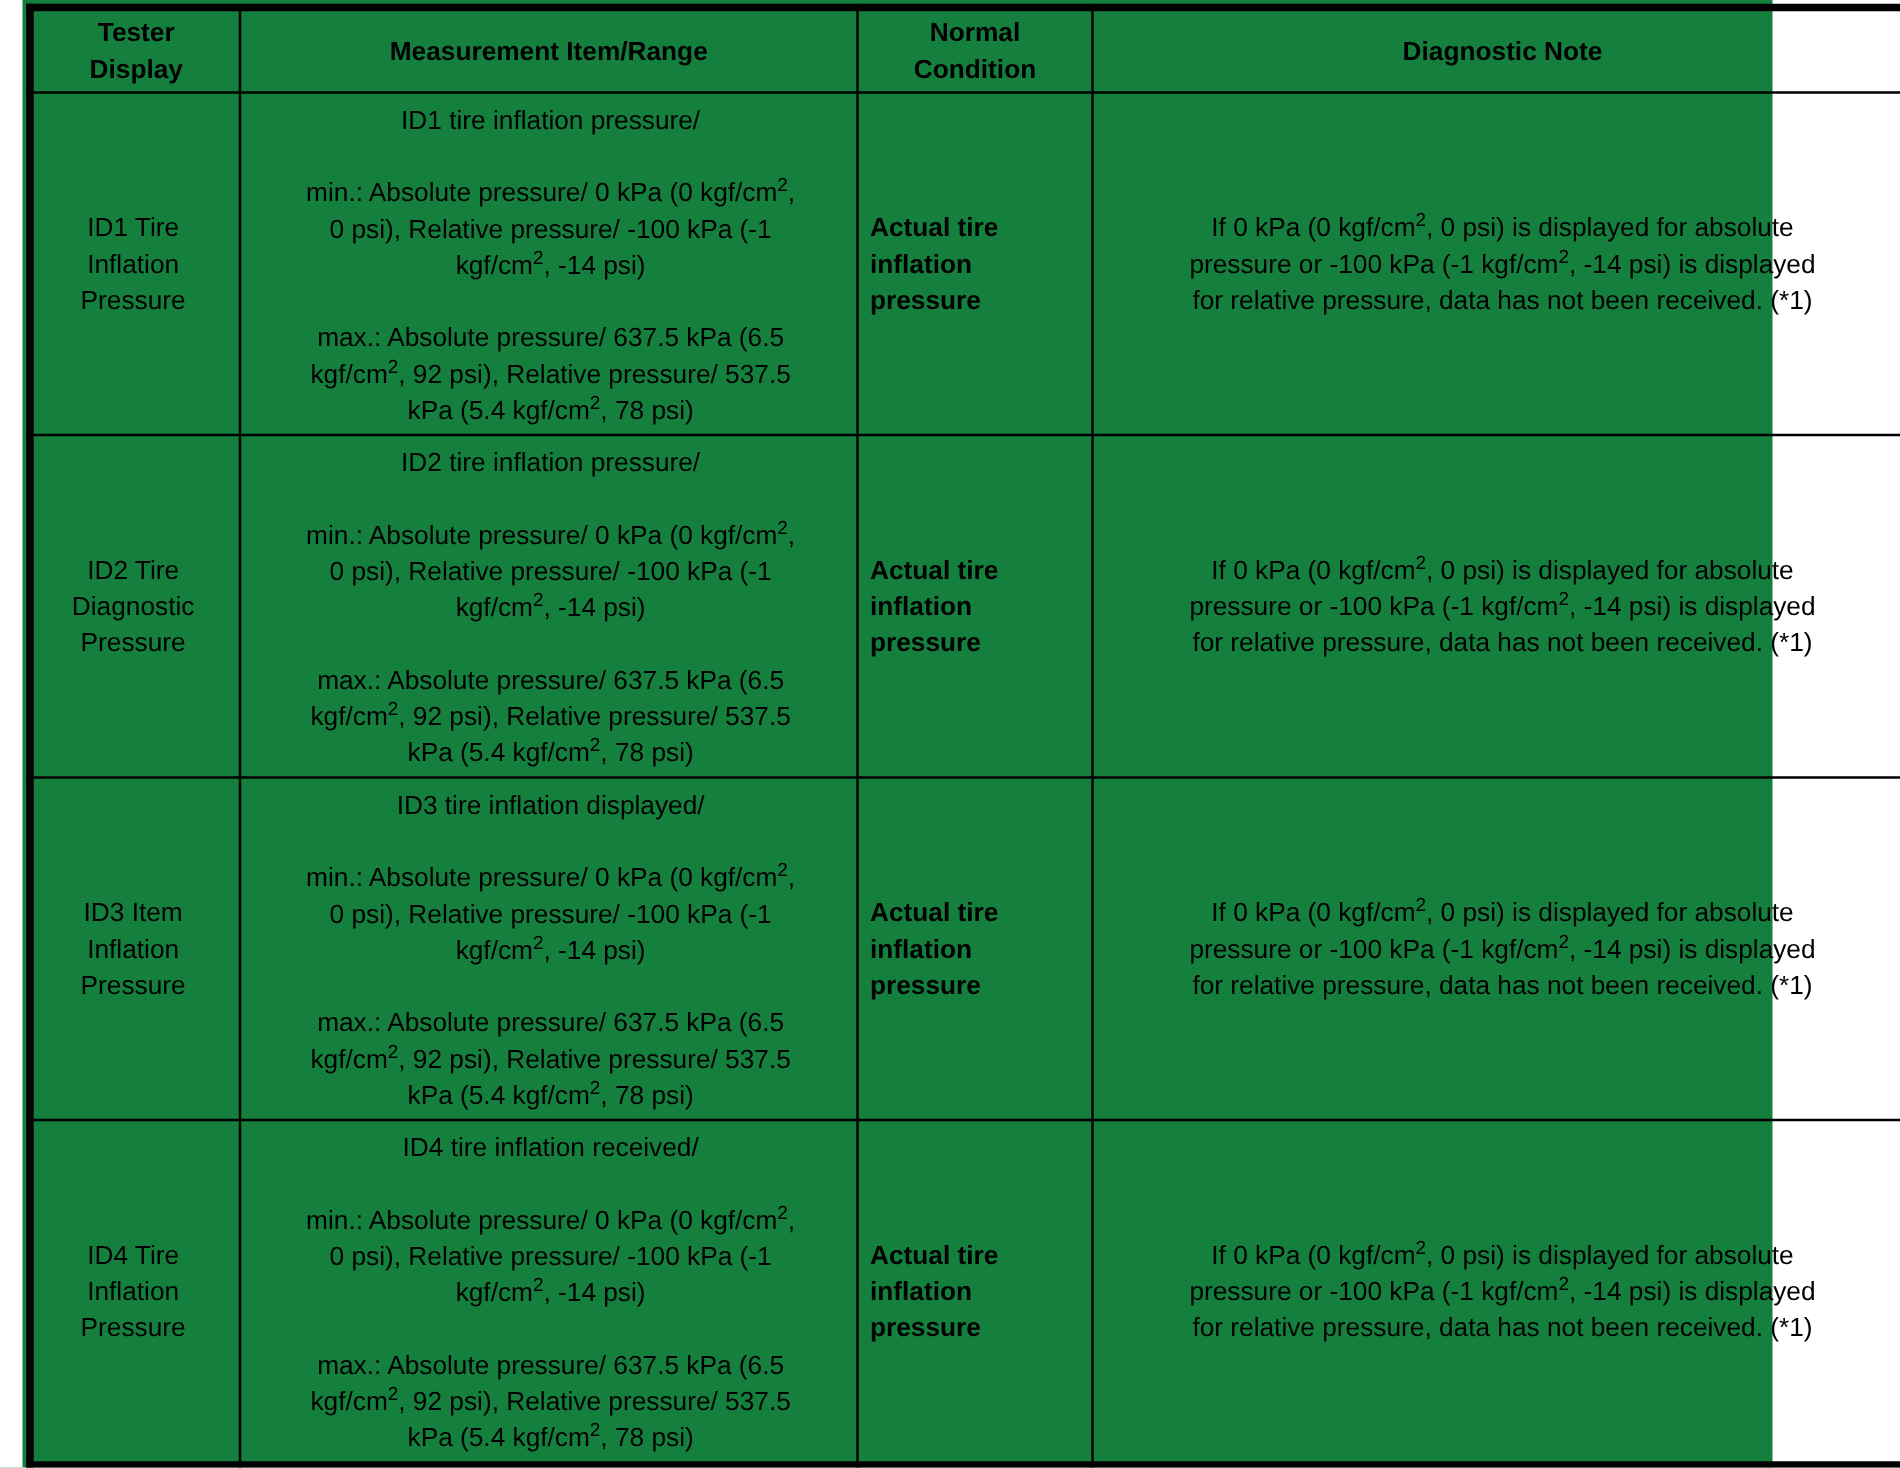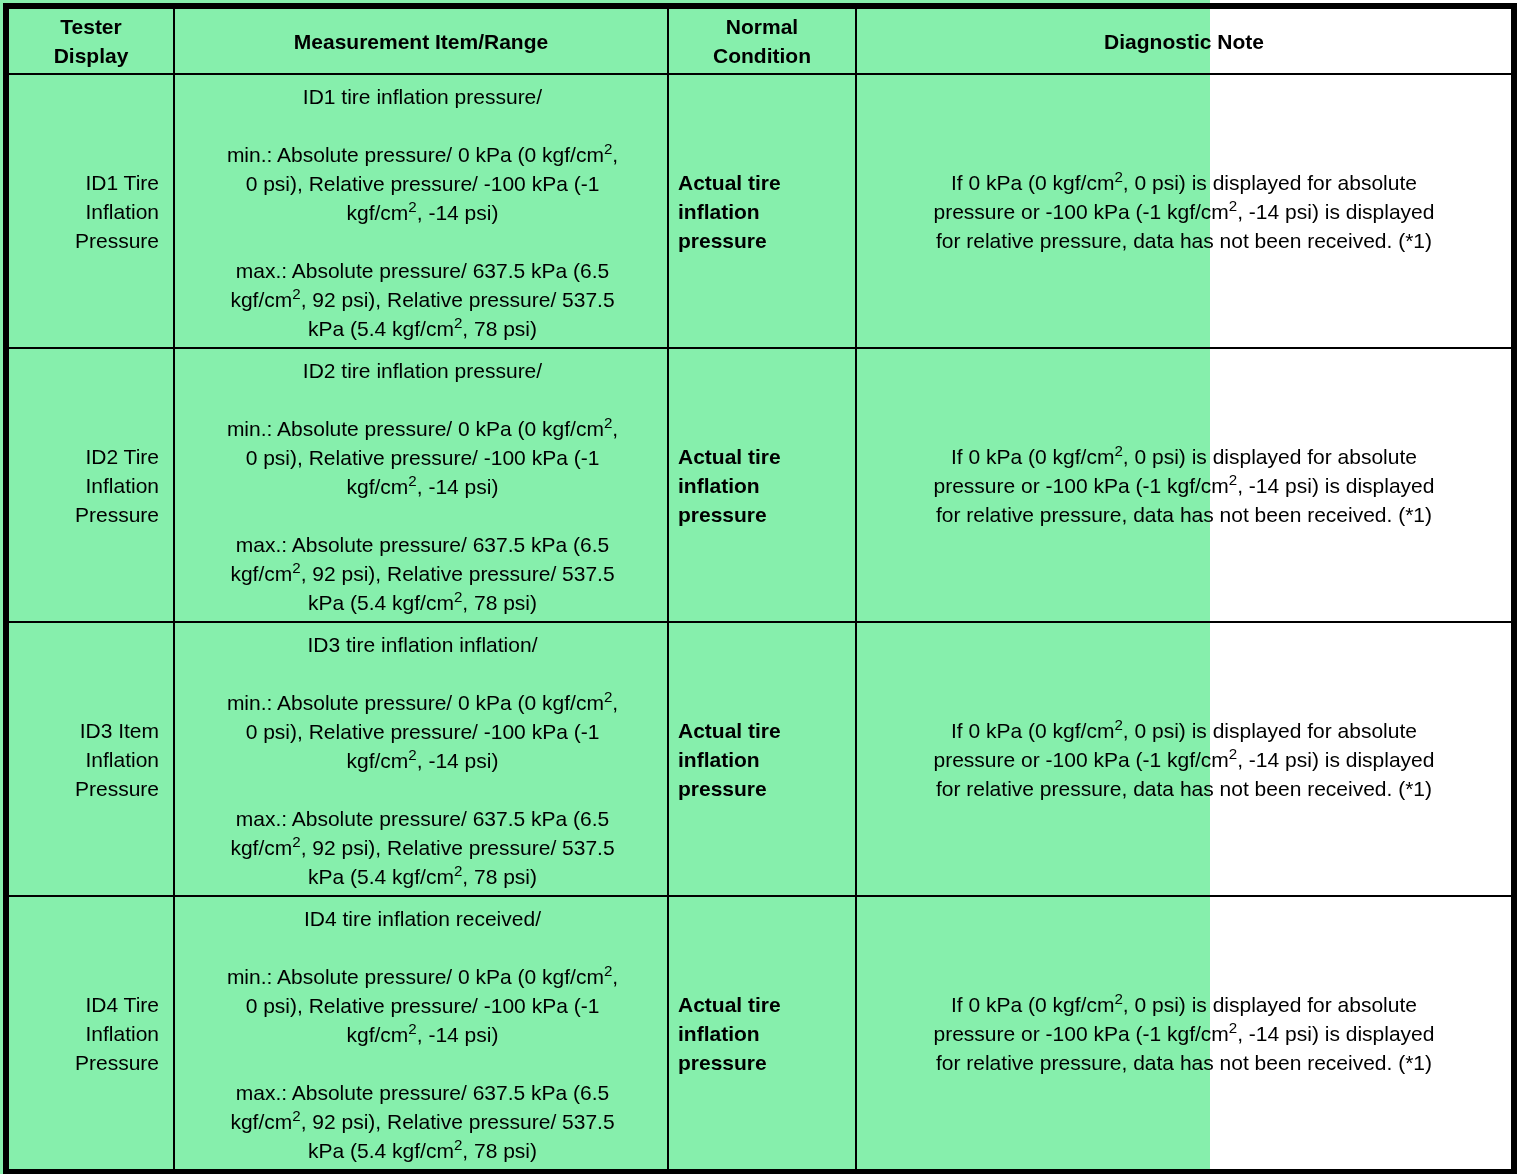--- a/index.html
+++ b/index.html
@@ -1,27 +1,28 @@
 <!DOCTYPE html>
 <html><head>
 <meta charset="utf-8">
 <style>
   html, body {
     margin: 0;
     padding: 0;
     background: #ffffff;
   }
   .page {
-    width: 1210px;
+    width: 1400px;
     height: 1174px;
-    background: #86efac;
+    background: #15803d;
     box-sizing: border-box;
     padding: 3px;
     font-family: "Liberation Sans", sans-serif;
     color: #000000;
+    margin-left: 18px;
   }
   table.diag {
     border-collapse: collapse;
     table-layout: fixed;
     width: 1508px;
     border: 6px solid #000000;
   }
   table.diag td, table.diag th {
     border: 2px solid #000000;
     font-size: 21px;
@@ -36,21 +37,21 @@
     vertical-align: middle;
     white-space: pre-line;
     height: 68px;
     padding: 2px 4px;
   }
   tr.data-row { height: 271px; }
   tr.data-row.last { height: 265px; }
 
   td.cell-tester {
     vertical-align: middle;
-    text-align: right;
+    text-align: center;
     padding: 4px 14px 4px 9px;
     white-space: pre-line;
   }
   td.cell-item {
     vertical-align: top;
     text-align: center;
     padding: 7px 6px 4px 9px;
   }
   td.cell-item .para { white-space: pre-line; }
   td.cell-item .para + .para { margin-top: 29px; }
@@ -115,21 +116,21 @@
 pressure</td>
       <td class="cell-note">
         <div class="note-text">If 0 kPa (0 kgf/cm<sup>2</sup>, 0 psi) is displayed for absolute
 pressure or -100 kPa (-1 kgf/cm<sup>2</sup>, -14 psi) is displayed
 for relative pressure, data has not been received. (*1)</div>
       </td>
     </tr>
 
     <tr class="data-row">
       <td class="cell-tester">ID2 Tire
-Inflation
+Diagnostic
 Pressure</td>
       <td class="cell-item">
         <div class="para">ID2 tire inflation pressure/</div>
         <div class="para">min.: Absolute pressure/ 0 kPa (0 kgf/cm<sup>2</sup>,
 0 psi), Relative pressure/ -100 kPa (-1
 kgf/cm<sup>2</sup>, -14 psi)</div>
         <div class="para">max.: Absolute pressure/ 637.5 kPa (6.5
 kgf/cm<sup>2</sup>, 92 psi), Relative pressure/ 537.5
 kPa (5.4 kgf/cm<sup>2</sup>, 78 psi)</div>
       </td>
@@ -141,21 +142,21 @@
 pressure or -100 kPa (-1 kgf/cm<sup>2</sup>, -14 psi) is displayed
 for relative pressure, data has not been received. (*1)</div>
       </td>
     </tr>
 
     <tr class="data-row">
       <td class="cell-tester">ID3 Item
 Inflation
 Pressure</td>
       <td class="cell-item">
-        <div class="para">ID3 tire inflation inflation/</div>
+        <div class="para">ID3 tire inflation displayed/</div>
         <div class="para">min.: Absolute pressure/ 0 kPa (0 kgf/cm<sup>2</sup>,
 0 psi), Relative pressure/ -100 kPa (-1
 kgf/cm<sup>2</sup>, -14 psi)</div>
         <div class="para">max.: Absolute pressure/ 637.5 kPa (6.5
 kgf/cm<sup>2</sup>, 92 psi), Relative pressure/ 537.5
 kPa (5.4 kgf/cm<sup>2</sup>, 78 psi)</div>
       </td>
       <td class="cell-normal">Actual tire
 inflation
 pressure</td>

